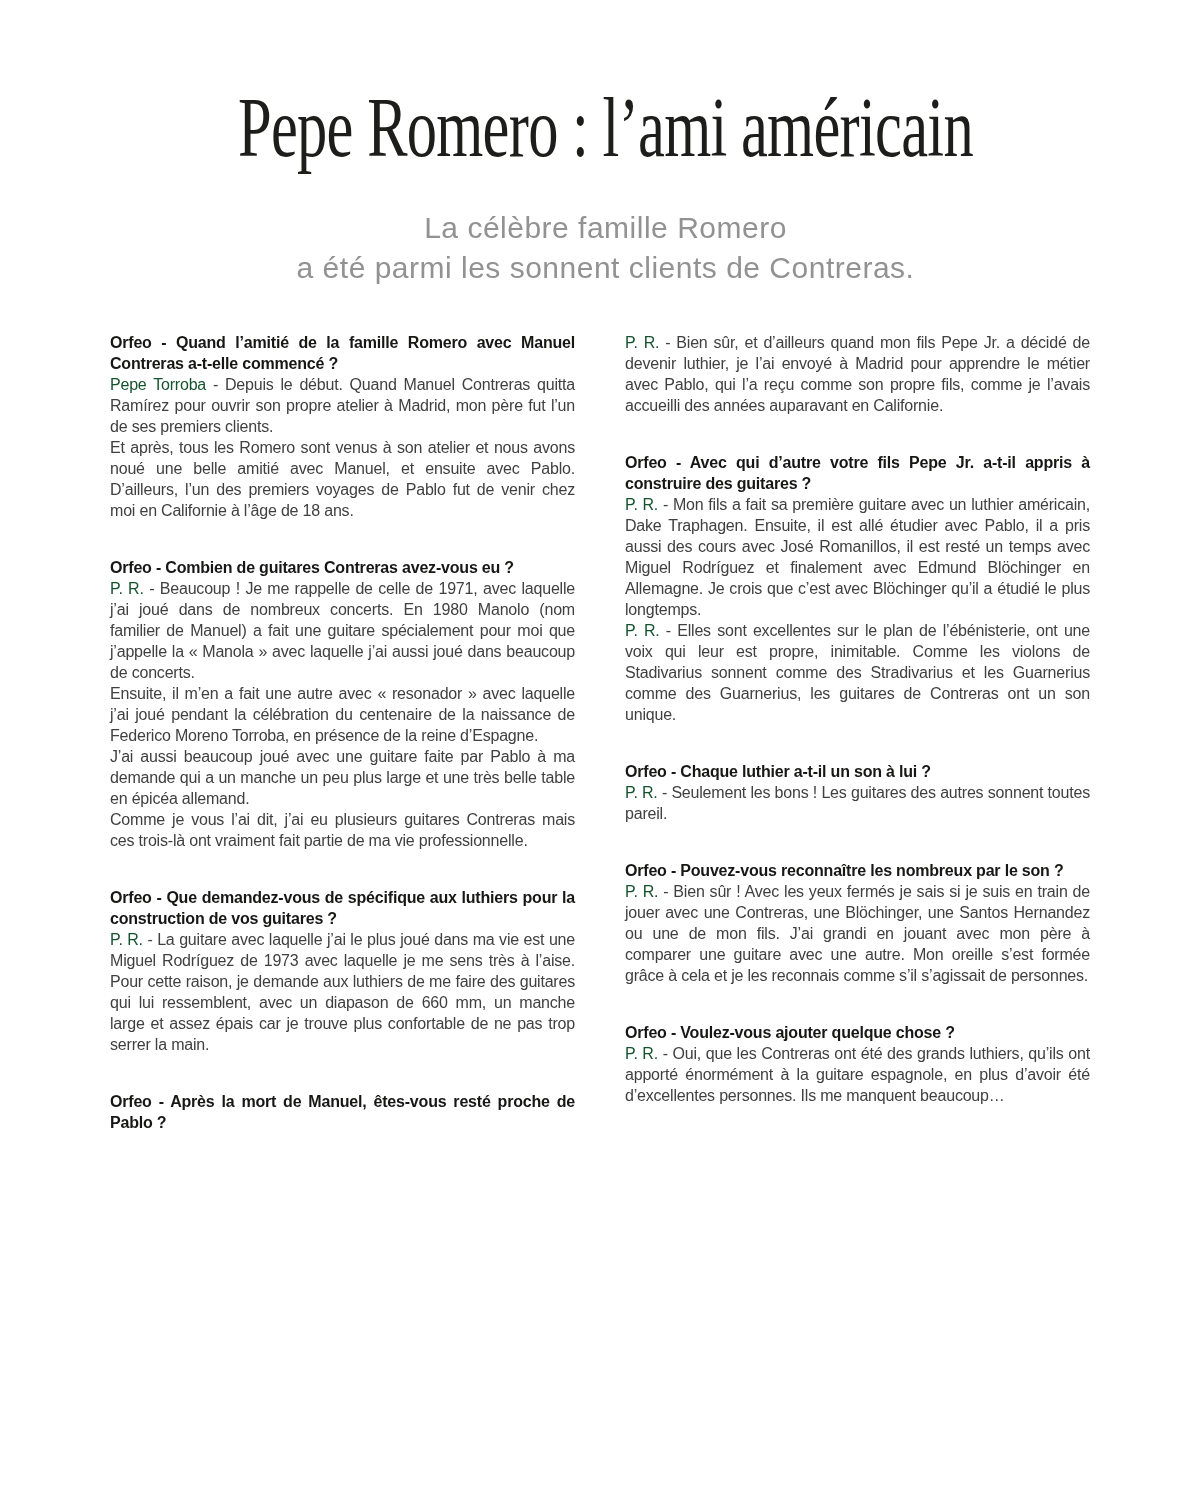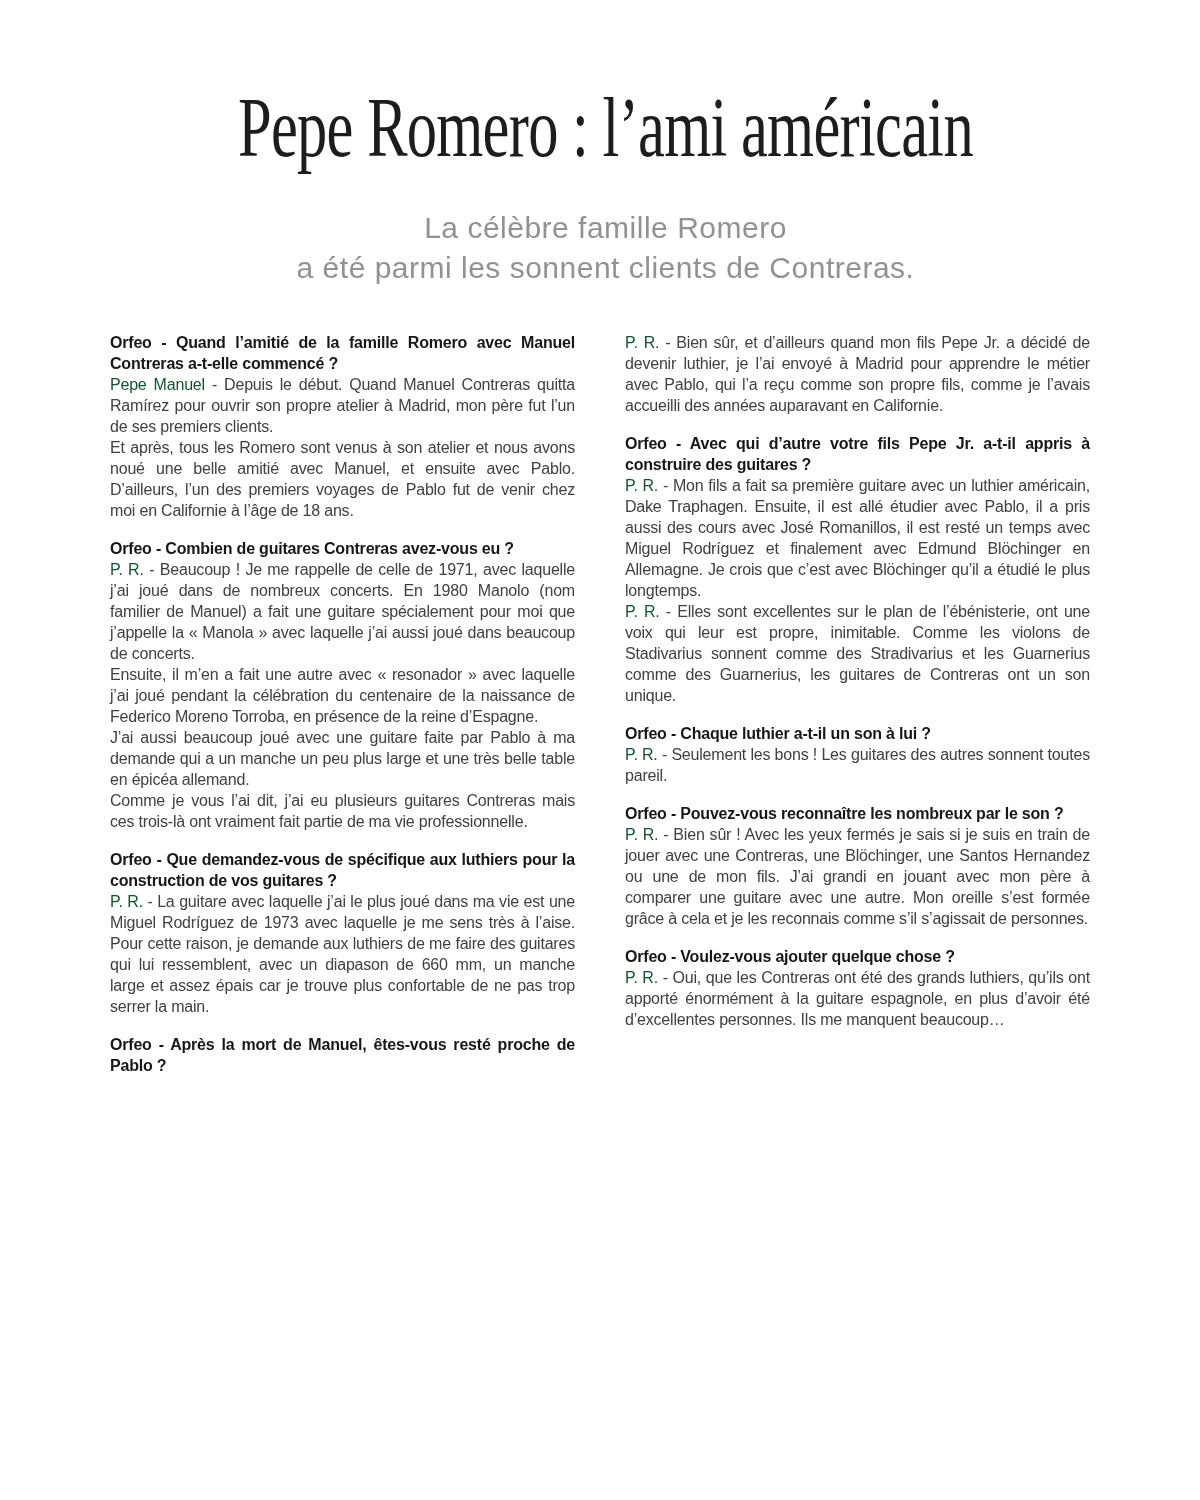--- a/index.html
+++ b/index.html
@@ -46,21 +46,21 @@
     letter-spacing: -0.2px;
     color: #404040;
     text-align: justify;
     hyphens: auto;
     -webkit-hyphens: auto;
   }
   .para { margin: 0; }
   .para.q {
     font-weight: 700;
     color: #171716;
-    margin-top: 17px;
+    margin-top: 36px;
   }
   .col > .para.q:first-child { margin-top: 0; }
   .para strong {
     font-weight: 400;
     color: #14532d;
   }
 </style>
 </head>
 <body>
 
@@ -69,21 +69,21 @@
     <h1 class="title">Pepe Romero : l’ami américain</h1>
     <div class="subtitle">
       <div>La célèbre famille Romero</div>
       <div>a été parmi les sonnent clients de Contreras.</div>
     </div>
   </div>
 
   <div class="columns">
     <div class="col">
         <p class="para q">Orfeo - Quand l’amitié de la famille Romero avec Manuel Contreras a-t-elle commencé ?</p>
-        <p class="para a"><strong>Pepe Manuel</strong> - Depuis le début. Quand Manuel Contreras quitta Ramírez pour ouvrir son propre atelier à Madrid, mon père fut l’un de ses premiers clients.</p>
+        <p class="para a"><strong>Pepe Torroba</strong> - Depuis le début. Quand Manuel Contreras quitta Ramírez pour ouvrir son propre atelier à Madrid, mon père fut l’un de ses premiers clients.</p>
         <p class="para p">Et après, tous les Romero sont venus à son atelier et nous avons noué une belle amitié avec Manuel, et ensuite avec Pablo. D’ailleurs, l’un des premiers voyages de Pablo fut de venir chez moi en Californie à l’âge de 18 ans.</p>
         <p class="para q">Orfeo - Combien de guitares Contreras avez-vous eu ?</p>
         <p class="para a"><strong>P. R.</strong> - Beaucoup ! Je me rappelle de celle de 1971, avec laquelle j’ai joué dans de nombreux concerts. En 1980 Manolo (nom familier de Manuel) a fait une guitare spécialement pour moi que j’appelle la « Manola » avec laquelle j’ai aussi joué dans beaucoup de concerts.</p>
         <p class="para p">Ensuite, il m’en a fait une autre avec « resonador » avec laquelle j’ai joué pendant la célébration du centenaire de la naissance de Federico Moreno Torroba, en présence de la reine d’Espagne.</p>
         <p class="para p">J’ai aussi beaucoup joué avec une guitare faite par Pablo à ma demande qui a un manche un peu plus large et une très belle table en épicéa allemand.</p>
         <p class="para p">Comme je vous l’ai dit, j’ai eu plusieurs guitares Contreras mais ces trois-là ont vraiment fait partie de ma vie professionnelle.</p>
         <p class="para q">Orfeo - Que demandez-vous de spécifique aux luthiers pour la construction de vos guitares ?</p>
         <p class="para a"><strong>P. R.</strong> - La guitare avec laquelle j’ai le plus joué dans ma vie est une Miguel Rodríguez de 1973 avec laquelle je me sens très à l’aise. Pour cette raison, je demande aux luthiers de me faire des guitares qui lui ressemblent, avec un diapason de 660 mm, un manche large et assez épais car je trouve plus confortable de ne pas trop serrer la main.</p>
         <p class="para q">Orfeo - Après la mort de Manuel, êtes-vous resté proche de Pablo ?</p>
       </div>

